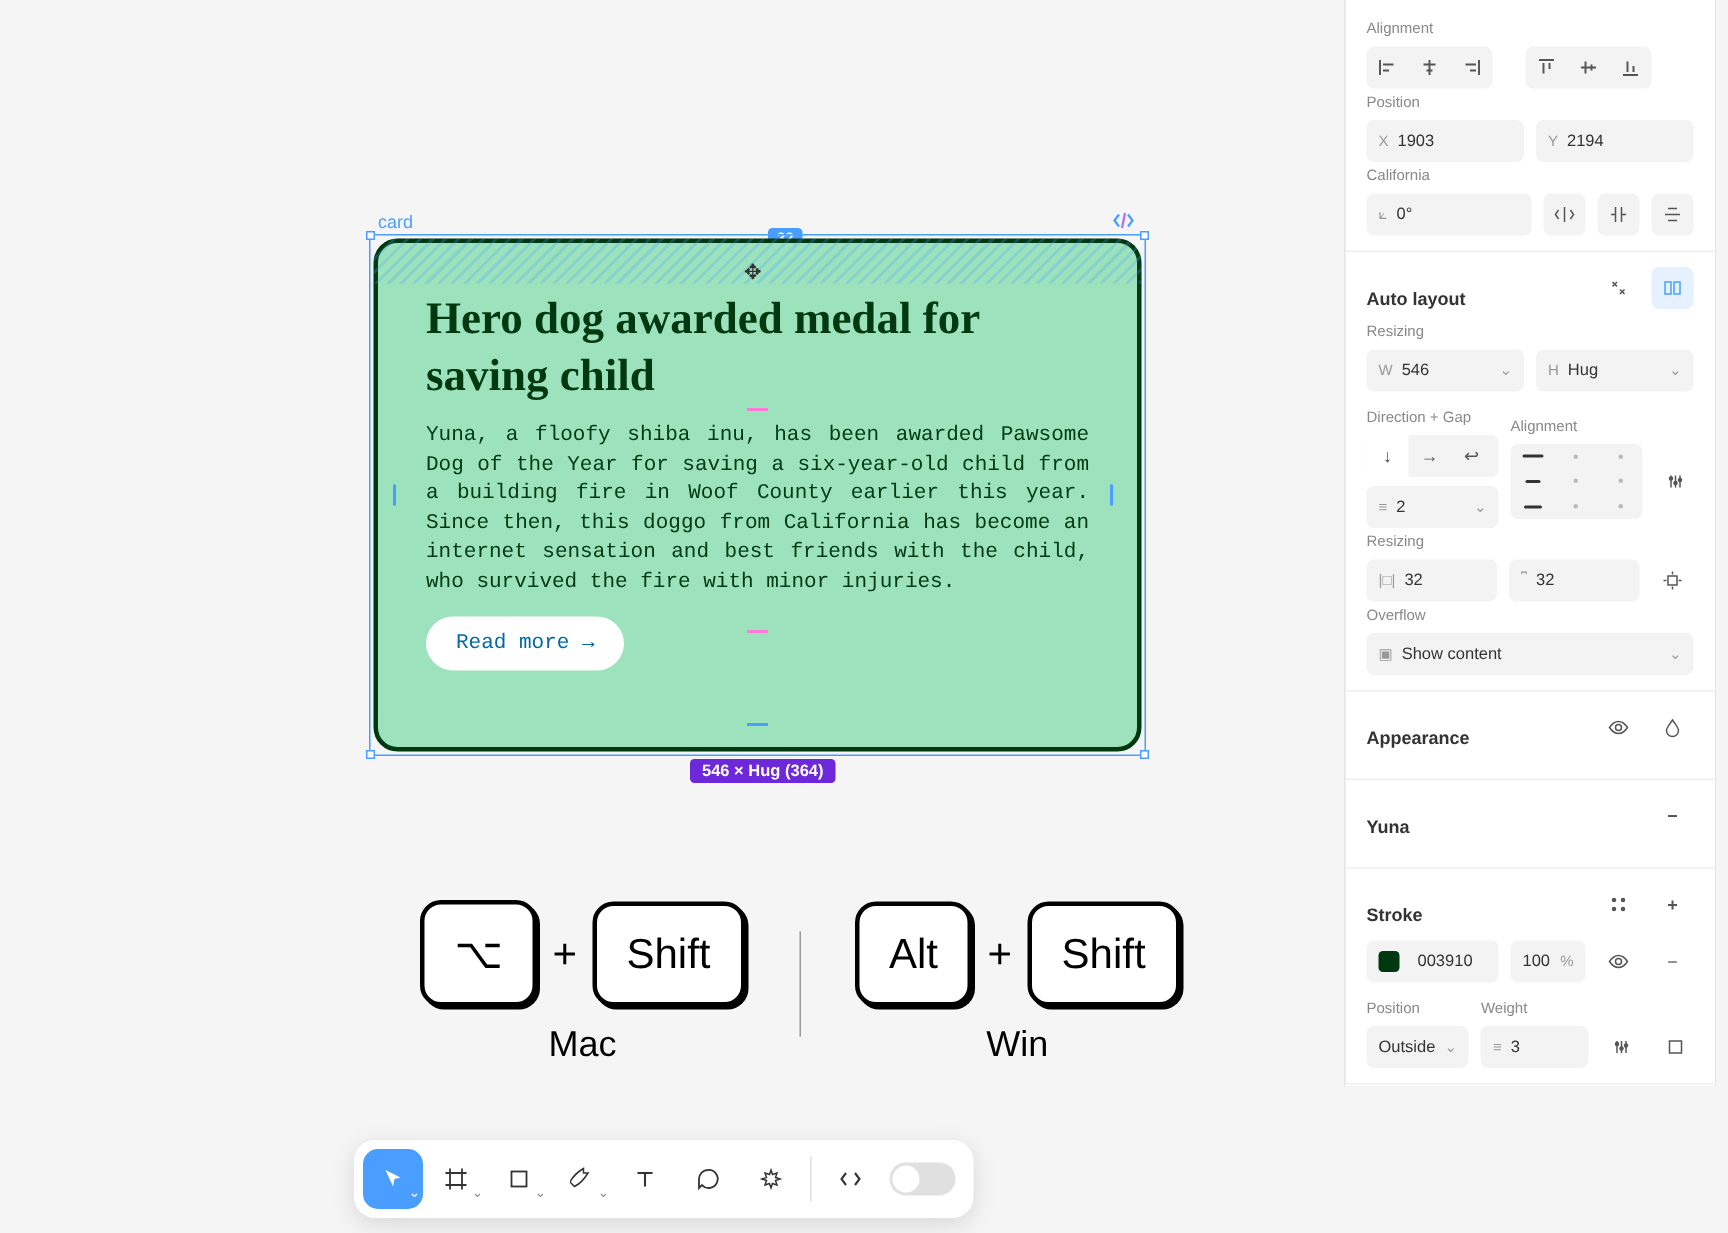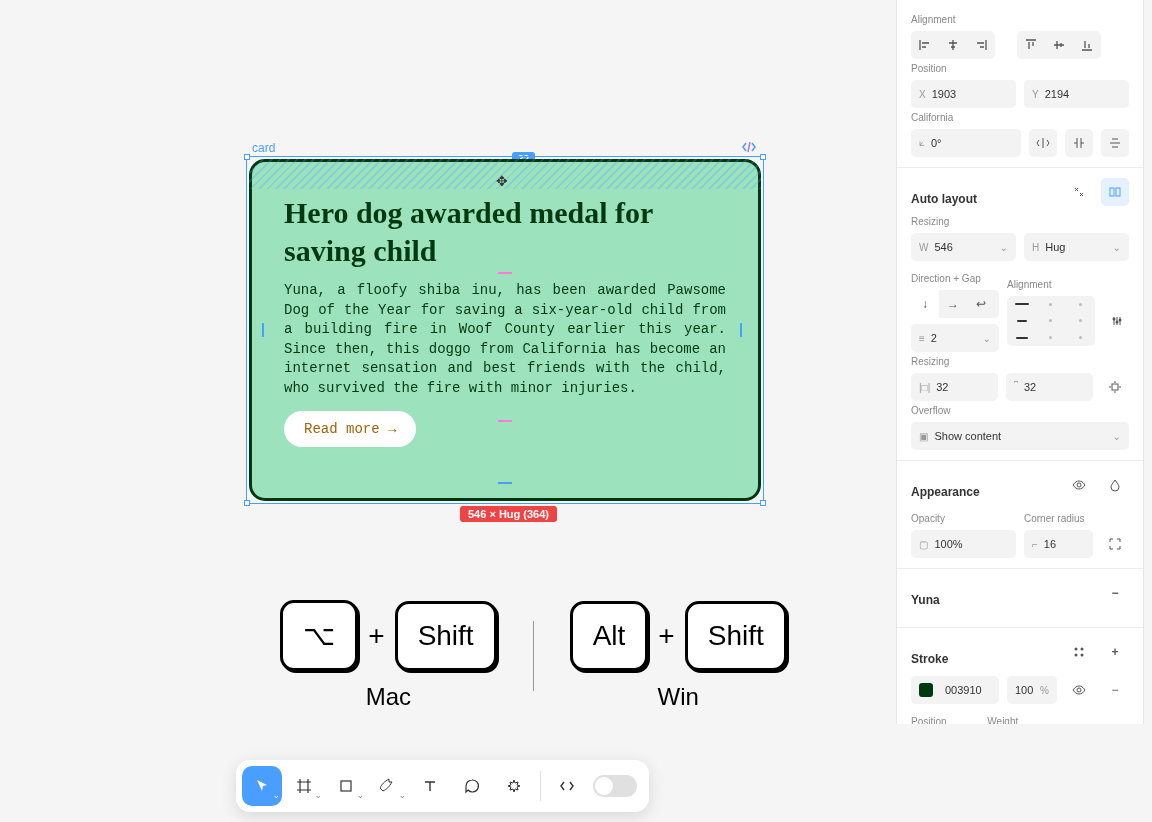--- a/index.html
+++ b/index.html
@@ -13,25 +13,25 @@
 .pad-badge { position: absolute; left: 512px; top: 152px; background: #4a9eff; color: #fff; font-size: 10px; font-weight: 600; padding: 2px 6px; border-radius: 3px; }
 
 .card { position: absolute; left: 249px; top: 159px; width: 512px; height: 342px; background: #9ce3bd; border: 3px solid #003910; border-radius: 16px; padding: 32px; display: flex; flex-direction: column; gap: 12px; }
 .card::before { content:""; position:absolute; left:-3px; top:-3px; right:-3px; height: 30px; background: repeating-linear-gradient(-45deg, rgba(74,158,255,0.25) 0 2px, transparent 2px 6px); border-radius: 16px 16px 0 0; pointer-events:none; }
 .sel-outline { position: absolute; left: 246px; top: 156px; width: 518px; height: 348px; border: 1px solid #4a9eff; pointer-events: none; }
 .sel-handle { position:absolute; width:6px; height:6px; background:#fff; border:1px solid #4a9eff; }
 .h-tl{left:-3px;top:-3px}.h-tr{right:-3px;top:-3px}.h-bl{left:-3px;bottom:-3px}.h-br{right:-3px;bottom:-3px}
 
 .card h1 { font-family: Georgia, "Times New Roman", serif; font-weight: 900; font-size: 30px; line-height: 1.25; color: #003910; }
 .card p { font-family: "Courier New", monospace; font-size: 14px; line-height: 1.4; color: #003910; text-align: justify; }
-.read-more { align-self:flex-start; background:#fff; border-radius:22px; padding:10px 20px; font-family:"Courier New",monospace; font-size:14px; color:#a16207; }
+.read-more { align-self:flex-start; background:#fff; border-radius:22px; padding:10px 20px; font-family:"Courier New",monospace; font-size:14px; color:#0369a1; }
 
 .move-cursor { position:absolute; left:496px; top:173px; font-size:14px; color:#333; }
 
-.dim-badge { position:absolute; left:460px; top:506px; background:#ef4444; color:#fff; font-size:11px; font-weight:600; padding:2px 8px; border-radius:3px; }
+.dim-badge { position:absolute; left:460px; top:506px; background:#6d28d9; color:#fff; font-size:11px; font-weight:600; padding:2px 8px; border-radius:3px; }
 
 .pink-dash { position:absolute; width:14px; border-top:2px solid #ff7ad9; }
 
 .sbar { position:absolute; left:262px; width:8px; border-left:2px solid #4a9eff; height:14px; top:323px; }
 .sbar2{ position:absolute; left:740px; width:8px; border-left:2px solid #4a9eff; height:14px; top:323px; }
 
 .keys { position:absolute; left:280px; top:600px; display:flex; align-items:center; gap:36px; }
 .keygrp { display:flex; flex-direction:column; align-items:center; gap:12px; }
 .keyrow { display:flex; align-items:center; gap:10px; }
 .key { border:3px solid #000; border-radius:14px; padding:16px 20px; font-size:28px; font-weight:500; background:#fff; box-shadow: 2px 2px 0 #000; min-width:60px; text-align:center; }
@@ -345,43 +345,20 @@
               <circle cx="7" cy="7" r="2" stroke="#555" fill="none"></circle>
             </svg>
           </span>
         <span class="iconbtn plain">
             <svg width="14" height="14" viewBox="0 0 14 14">
               <path d="M7 2c2 3 4 5 4 7a4 4 0 1 1-8 0c0-2 2-4 4-7z" stroke="#555" fill="none"></path>
             </svg>
           </span>
       </span>
     </div>
-    <div class="row">
-      <div style="flex:1">
-        <div class="lbl">Opacity</div>
-        <div class="field">
-            <span class="pre">▢</span>
-            <span>100%</span>
-          </div>
-      </div>
-      <div style="flex:1">
-        <div class="lbl">Corner radius</div>
-        <div class="row">
-          <div class="field">
-              <span class="pre">⌐</span>
-              <span>16</span>
-            </div>
-          <div class="iconbtn plain">
-              <svg width="14" height="14" viewBox="0 0 14 14">
-                <path d="M2 5V2h3M9 2h3v3M12 9v3H9M5 12H2V9" stroke="#555" fill="none"></path>
-              </svg>
-            </div>
-        </div>
-      </div>
-    </div>
   </div>
 
   <div class="sec">
     <div class="sec-title">
       <span>Yuna</span>
       <span class="iconbtn plain">−</span>
     </div>
   </div>
 
   <div class="sec">

